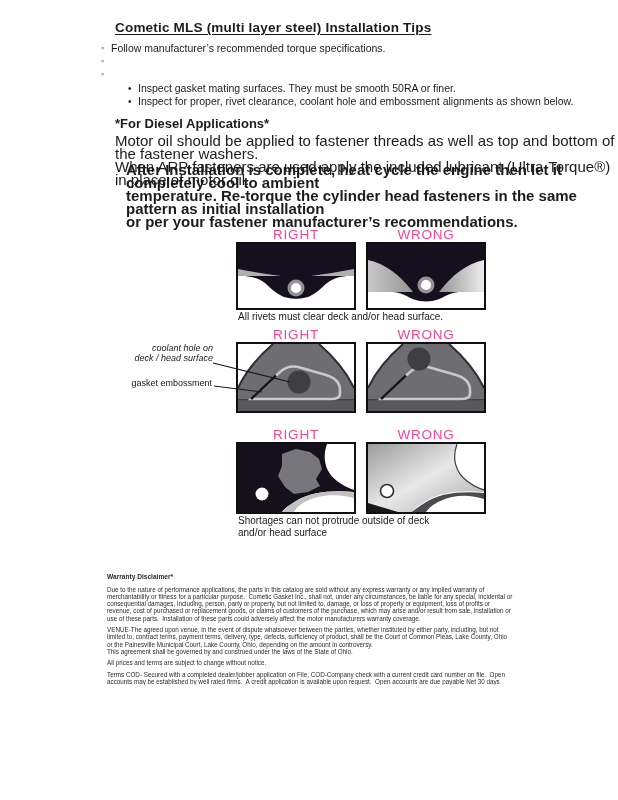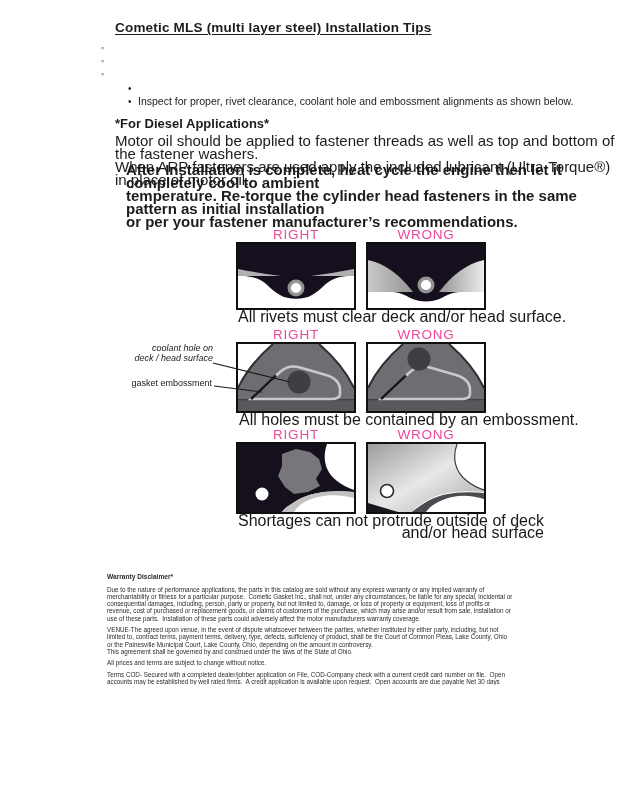--- a/index.html
+++ b/index.html
@@ -22,21 +22,21 @@
 
   .diesel-h { left:115px; top:116px; font-size:13px; font-weight:bold; }
   .body-p { font-size:15px; line-height:13px; white-space:pre-line; }
   .d-p1 { left:115px; top:134px; }
   .d-p2 { left:126px; top:163px;font-weight:bold; }
   .d-note { left:115px; top:205px; }
 
   .fig-label { width:120px; text-align:center; font-size:13.5px; letter-spacing:.8px; color:#ec4899; }
   .box { width:120px; border:2px solid #0f0f0f; box-sizing:border-box; background:#fff; }
   .box svg { display:block; }
-  .fig-cap { font-size:16px; line-height:11.5px; white-space:pre-line; color:#191919;text-align:right; }
+  .fig-cap { font-size:10px; line-height:11.5px; white-space:pre-line; color:#191919; }
 
   .anno { font-size:9px; line-height:9.6px; text-align:right; white-space:pre-line; color:#1a1a1a; }
   .leader { pointer-events:none; z-index:3; }
 
   .disc { left:107px; top:573px; width:406px; color:#2b2b2b; }
   .disc-h { font-size:6.6px; font-weight:bold; margin:0 0 6px 0; }
   .disc p { font-size:6.3px; line-height:7.15px; margin:0 0 4.5px 0; white-space:pre-wrap; }
   .disc p.tight { margin-bottom:0; }
 
   .code { left:389px; top:755px; font-size:12.5px; letter-spacing:.3px; color:#be185d; }
@@ -44,29 +44,31 @@
 </head>
 <body>
 
 <div class="page">
 
   <div class="abs title">Cometic MLS (multi layer steel) Installation Tips</div>
 
   <div class="abs bullets">
     <div class="b-row">
       <span class="b-dot">◦</span>
+      <span>Follow manufacturer’s recommended torque specifications.</span>
     </div>
     <div class="b-row">
       <span class="b-dot">◦</span>
     </div>
     <div class="b-row">
       <span class="b-dot">◦</span>
     </div>
     <div class="b-row b-sub">
       <span class="b-dot">•</span>
+      <span>Inspect gasket mating surfaces.  They must be smooth 50RA or finer.</span>
     </div>
     <div class="b-row b-sub">
       <span class="b-dot">•</span>
       <span>Inspect for proper, rivet clearance, coolant hole and embossment alignments as shown below.</span>
     </div>
   </div>
 
   <div class="abs diesel-h">*For Diesel Applications*</div>
   <div class="abs body-p d-p1">Motor oil should be applied to fastener threads as well as top and bottom of the fastener washers.
 When ARP fasteners are used apply the included lubricant (Ultra-Torque®) in place of motor oil.</div>
@@ -146,21 +148,20 @@
       <path d="M13,55 L38,31.5" stroke="#17171b" stroke-width="2.6" fill="none"></path>
       <circle cx="51" cy="15" r="11.5" fill="#3e3e43"></circle>
     </svg>
   </div>
 
   <svg class="abs leader" style="left:210px; top:357px;" width="95" height="40" viewBox="0 0 95 40">
     <line x1="3" y1="6" x2="80" y2="25" stroke="#1a1a1a" stroke-width="1.1"></line>
     <line x1="4" y1="29" x2="52" y2="35" stroke="#1a1a1a" stroke-width="1.1"></line>
   </svg>
 
-  <div class="abs fig-cap" style="left:239px; top:414px;">All holes must be contained by an embossment.</div>
 
   <div class="abs fig-label" style="left:236px; top:427px;">RIGHT</div>
   <div class="abs fig-label" style="left:366px; top:427px;">WRONG</div>
 
   <div class="abs box" style="left:236px; top:442px; height:72px;">
     <svg width="116" height="68" viewBox="0 0 116 68">
       <rect width="116" height="68" fill="#ffffff"></rect>
       <path d="M0,0 L89,0 C84,14 87,28 99,37 C104,41 110,44 116,46 L116,48 C93,46 73,48 58,57 C50,62 46,65 44,68 L0,68 Z" fill="#15101b"></path>
       <path d="M116,48 C93,46 73,48 58,57 C50,62 46,65 44,68 L56,68 C60,61 68,56 80,53 C92,50 105,51 116,54 Z" fill="#c2c2c2"></path>
       <path d="M44,10 L58,5 L72,8 L81,15 L84,25 L78,35 L82,42 L70,48 L56,50 L47,43 L40,32 L44,22 Z" fill="#77777b"></path>

